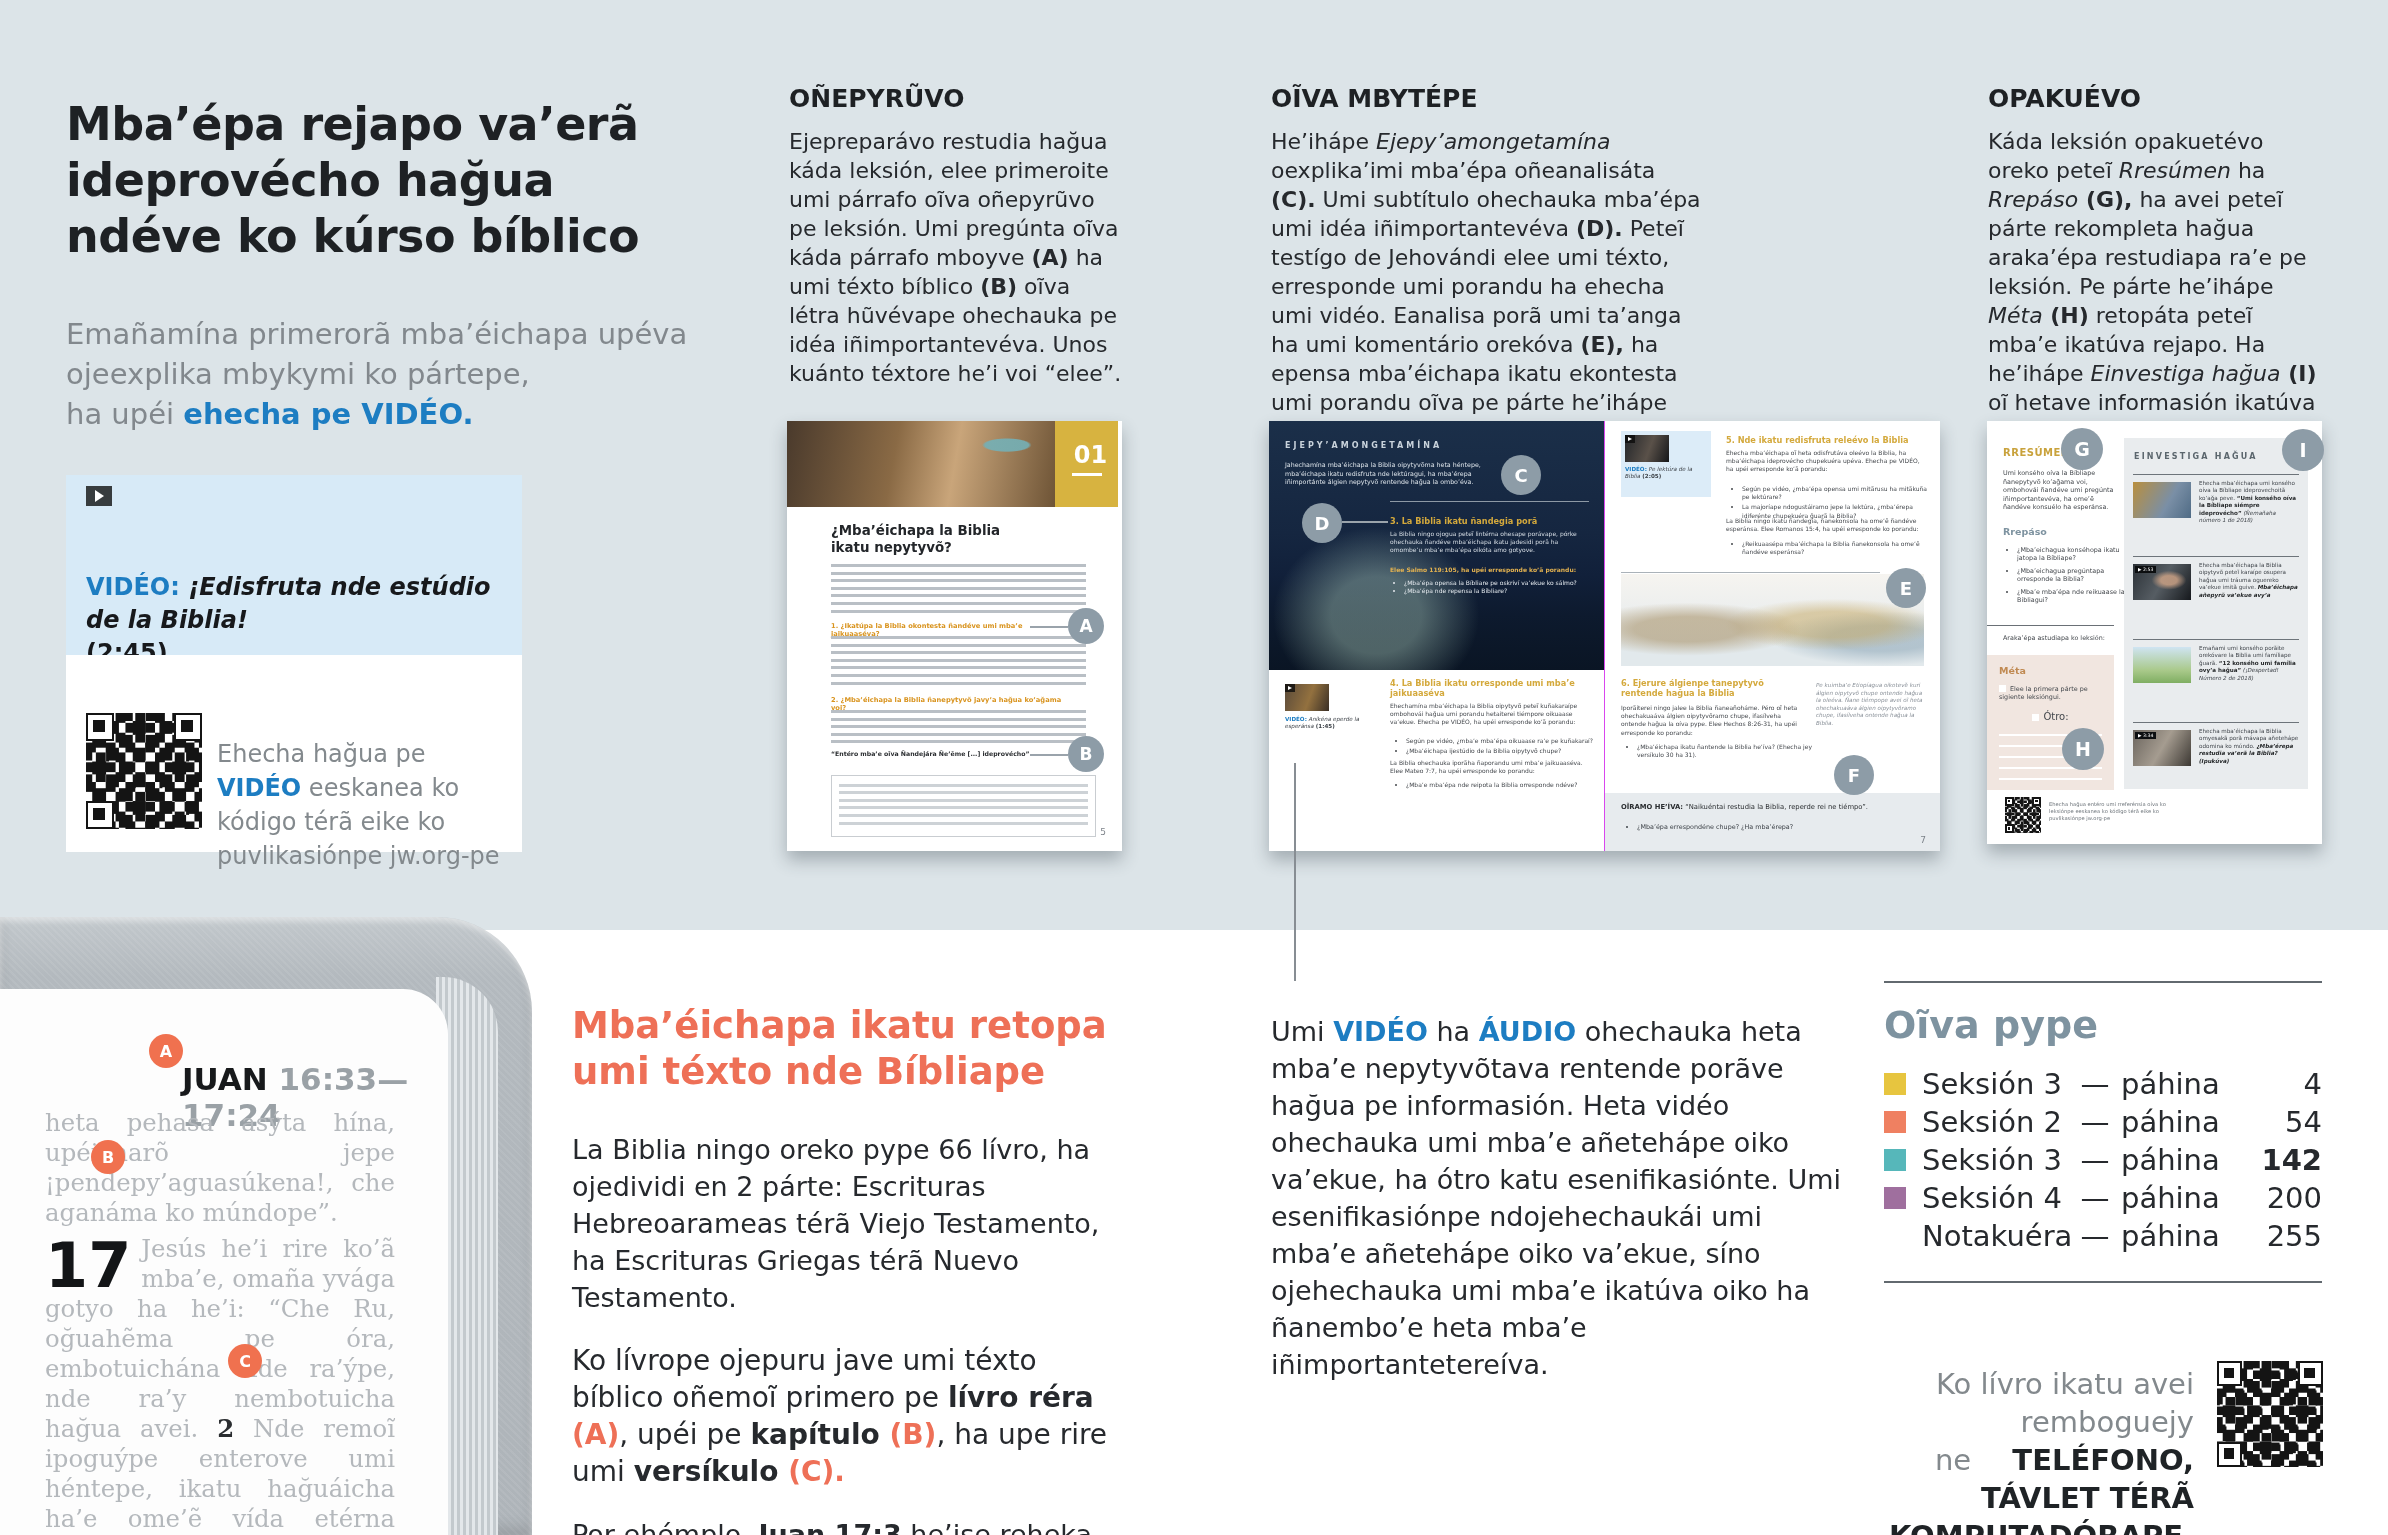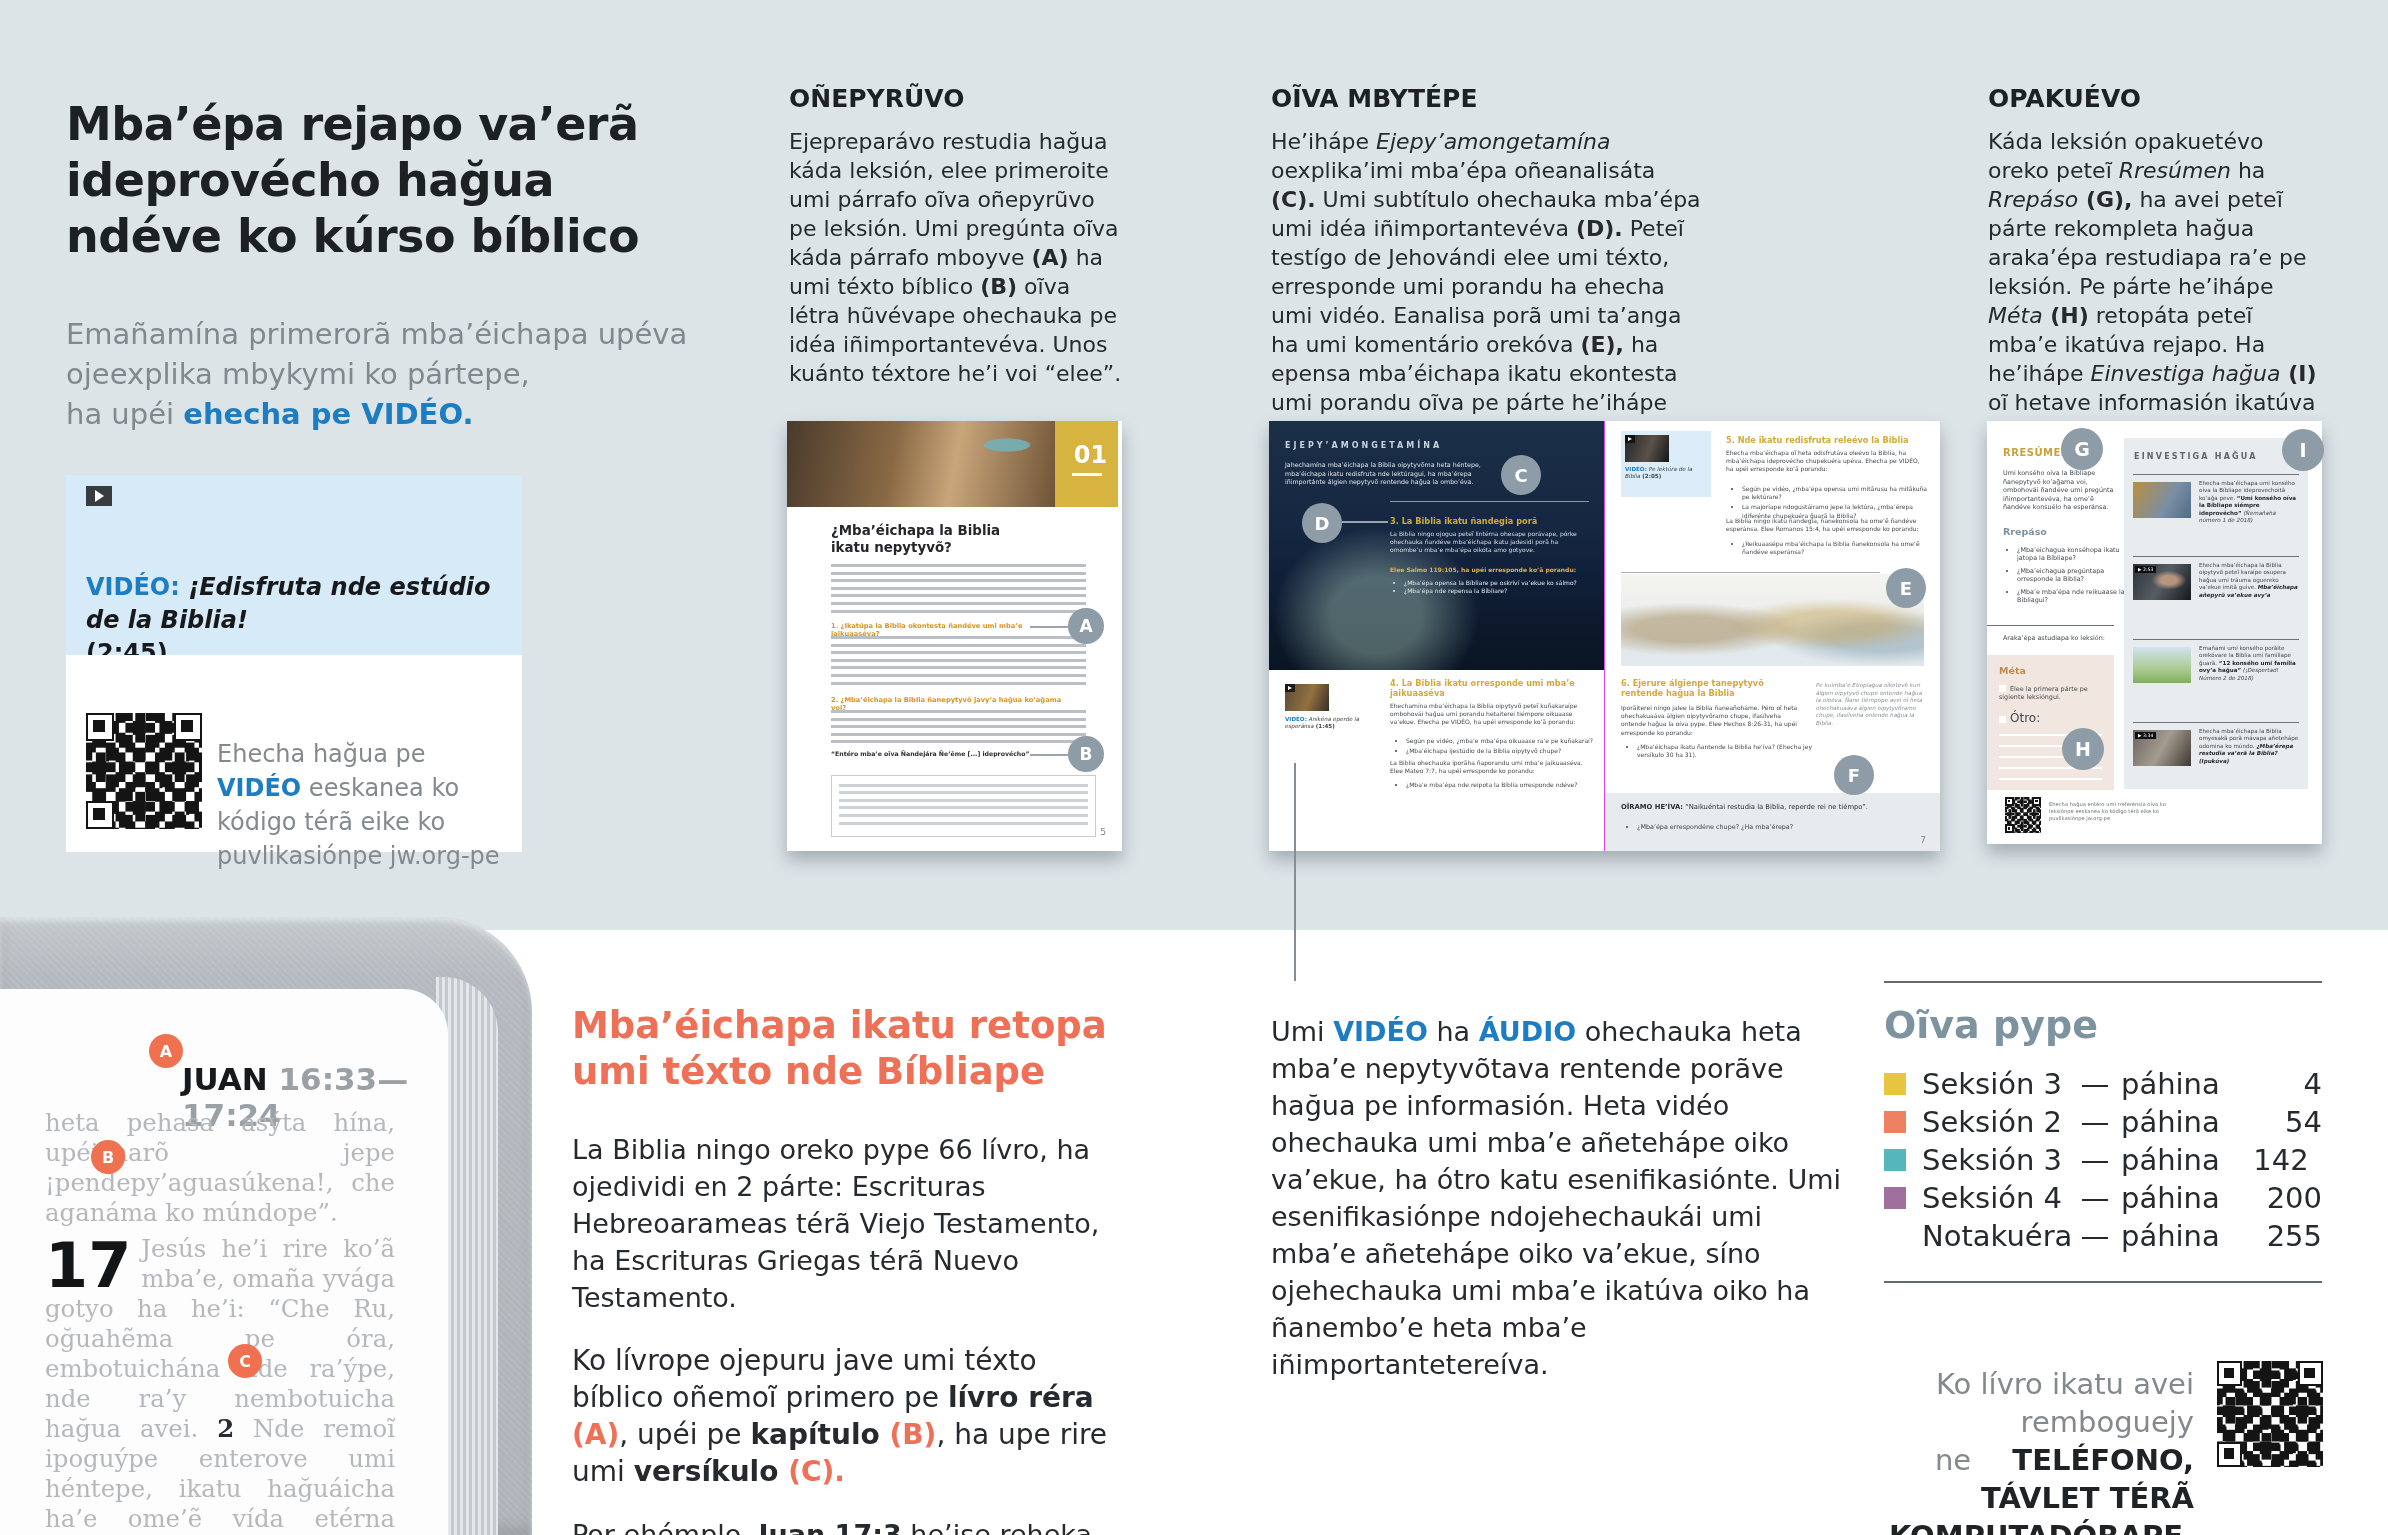--- a/index.html
+++ b/index.html
@@ -224,21 +224,21 @@
         <li style="margin-bottom:4px;">¿Mba’eichagua pregúntapa orresponde la Biblia?</li>
         <li>¿Mba’e mba’épa nde reikuaase la Bibliagui?</li>
       </ul>
       <div class="abs" style="left:0;top:204px;width:127px;height:1px;background:#6a7076;"></div>
       <div class="abs" style="left:16px;top:213px;width:114px;font-size:6.4px;color:#44484d;">Araka’épa astudiapa ko leksión:</div>
       <div class="abs" style="left:0;top:234px;width:127px;height:135px;background:#f1e6e0;">
         <div class="abs" style="left:12px;top:10px;font-size:9.5px;font-weight:700;color:#c08a52;">Méta</div>
         <div class="abs" style="left:12px;top:30px;width:103px;font-size:6.4px;line-height:8.2px;color:#44484d;">
           <span style="display:inline-block;width:7px;height:7px;background:#fff;margin-right:4px;vertical-align:-1px;"></span><span>Elee la primera párte pe sigiente leksióngui.</span>
         </div>
-        <div class="abs" style="left:12px;top:56px;width:103px;font-size:12px;color:#44484d;">
+        <div class="abs" style="left:12px;top:56px;width:103px;font-size:10px;color:#44484d;text-align:center;">
           <span style="display:inline-block;width:7px;height:7px;background:#fff;margin-right:4px;vertical-align:-1px;"></span><span>Ótro:</span>
         </div>
         <div class="abs ruled" style="left:12px;top:70px;width:103px;height:58px;"></div>
       </div>
       <div class="mk" style="left:75px;top:307px;width:42px;height:42px;font-size:19px;">H</div>
 
       <div class="abs" style="left:137px;top:17px;width:184px;height:351px;background:#e9ecee;">
         <div class="abs" style="left:10px;top:14px;font-size:8px;letter-spacing:2.2px;color:#5b666d;font-weight:700;">EINVESTIGA HAĞUA</div>
 
         <div class="abs" style="left:9px;top:36px;width:166px;">
@@ -345,21 +345,21 @@
       <span style="width:147px;">Seksión 2</span>
         <span style="width:52px;text-align:center;">—</span>
         <span style="width:119px;">páhina</span>
         <span style="flex:1;text-align:right;">54</span>
     </div>
     <div class="c-row">
       <span class="row-sq" style="background: rgb(86, 183, 186);"></span>
       <span style="width:147px;">Seksión 3</span>
         <span style="width:52px;text-align:center;">—</span>
         <span style="width:119px;">páhina</span>
-        <span style="flex:1;text-align:center;">142</span>
+        <span style="flex:1;text-align:right;font-weight:bold;">142</span>
     </div>
     <div class="c-row">
       <span class="row-sq" style="background: rgb(159, 111, 158);"></span>
       <span style="width:147px;">Seksión 4</span>
         <span style="width:52px;text-align:center;">—</span>
         <span style="width:119px;">páhina</span>
         <span style="flex:1;text-align:right;">200</span>
     </div>
     <div class="c-row">
       <span class="row-sq" style="background:transparent;"></span>

